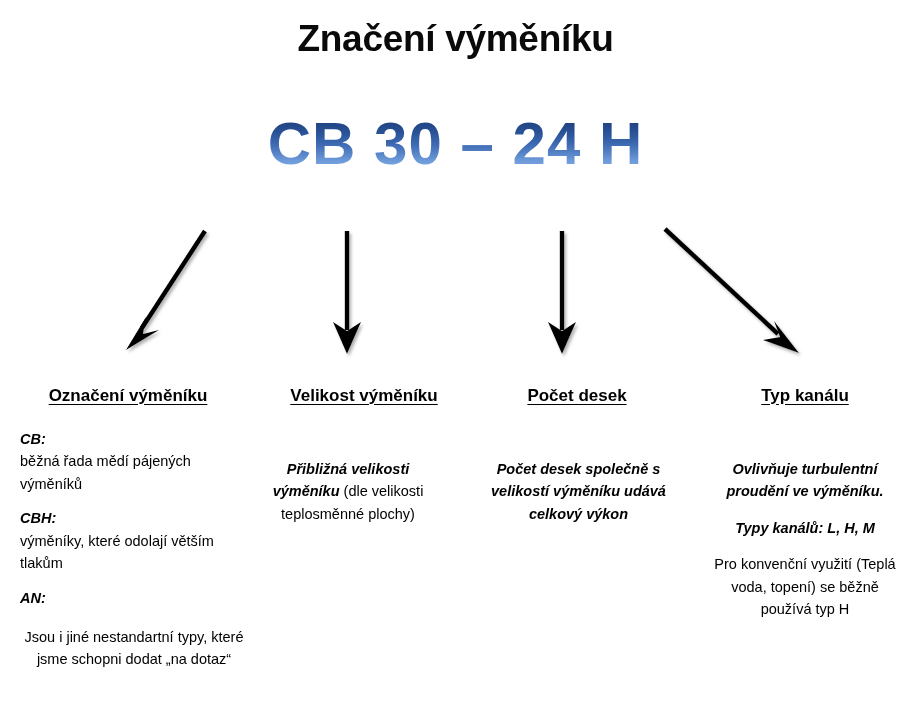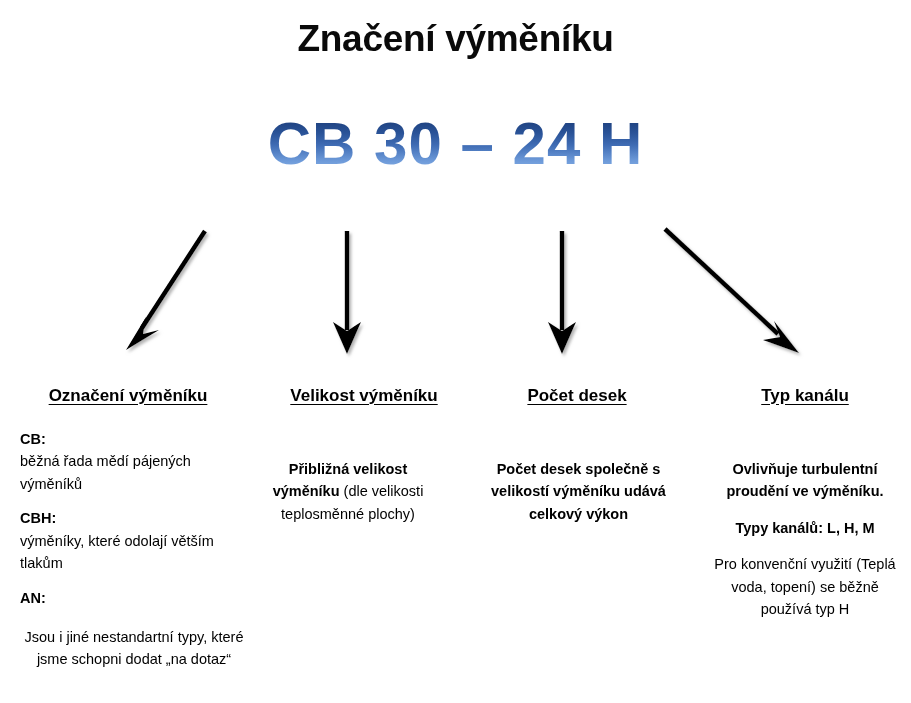--- a/index.html
+++ b/index.html
@@ -82,21 +82,21 @@
   }
 
   
   .col-body {
     position: absolute;
     font-size: 14.5px;
     line-height: 1.55;
   }
   .col-body.center { text-align: center; }
   .col-body.left   { text-align: left; }
-  .b { font-weight: bold; }
+  .b { font-weight: bold; font-style: italic; }
   .para { margin: 0 0 12px 0; }
   .para:last-child { margin-bottom: 0; }
   .tight { margin-bottom: 0; }
   .gap-sm { margin-bottom: 14px; }
 </style>
 </head>
 <body>
 
 <div id="page-title">Značení výměníku</div>
 
@@ -153,21 +153,21 @@
   <p class="para">výměníky, které odolají větším tlakům</p>
 
   <p class="para tight">
     <span class="b">AN:</span>
   </p>
 </div>
 
 <div class="col-body center" style="left:14px; top:626px; width:240px;">Jsou i jiné nestandartní typy, které jsme schopni dodat „na dotaz“</div>
 
 <div class="col-body center" style="left:254px; top:458px; width:188px;">
-  <span class="b">Přibližná velikost výměníku</span><span> (dle velikosti teplosměnné plochy)</span>
+  <span class="b">Přibližná velikosti výměníku</span><span> (dle velikosti teplosměnné plochy)</span>
 </div>
 
 <div class="col-body center b" style="left:481px; top:458px; width:195px;">Počet desek společně s velikostí výměníku udává celkový výkon</div>
 
 <div class="col-body center" style="left:710px; top:458px; width:190px;">
   <p class="para b gap-sm">Ovlivňuje turbulentní proudění ve výměníku.</p>
   <p class="para b gap-sm">Typy kanálů: L, H, M</p>
   <p class="para">Pro konvenční využití (Teplá voda, topení) se běžně používá typ H</p>
 </div>
 

